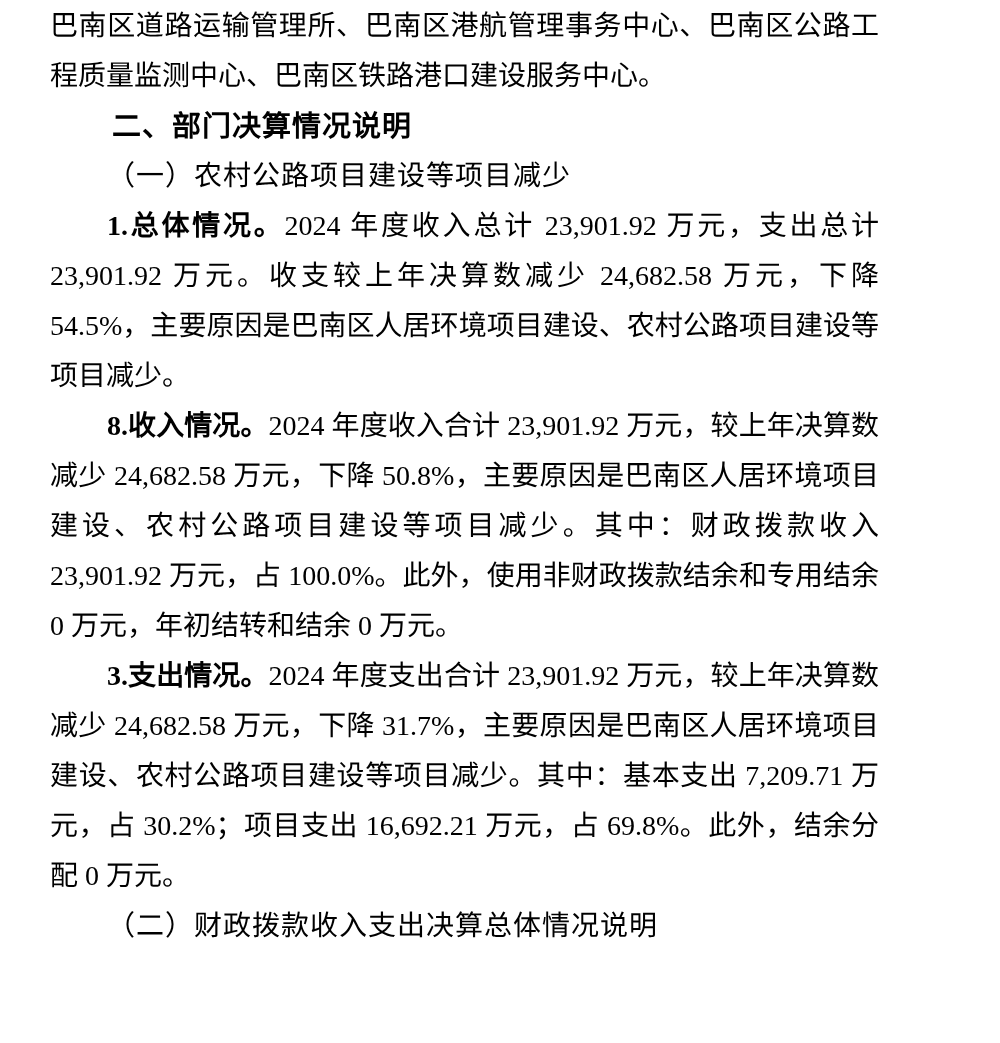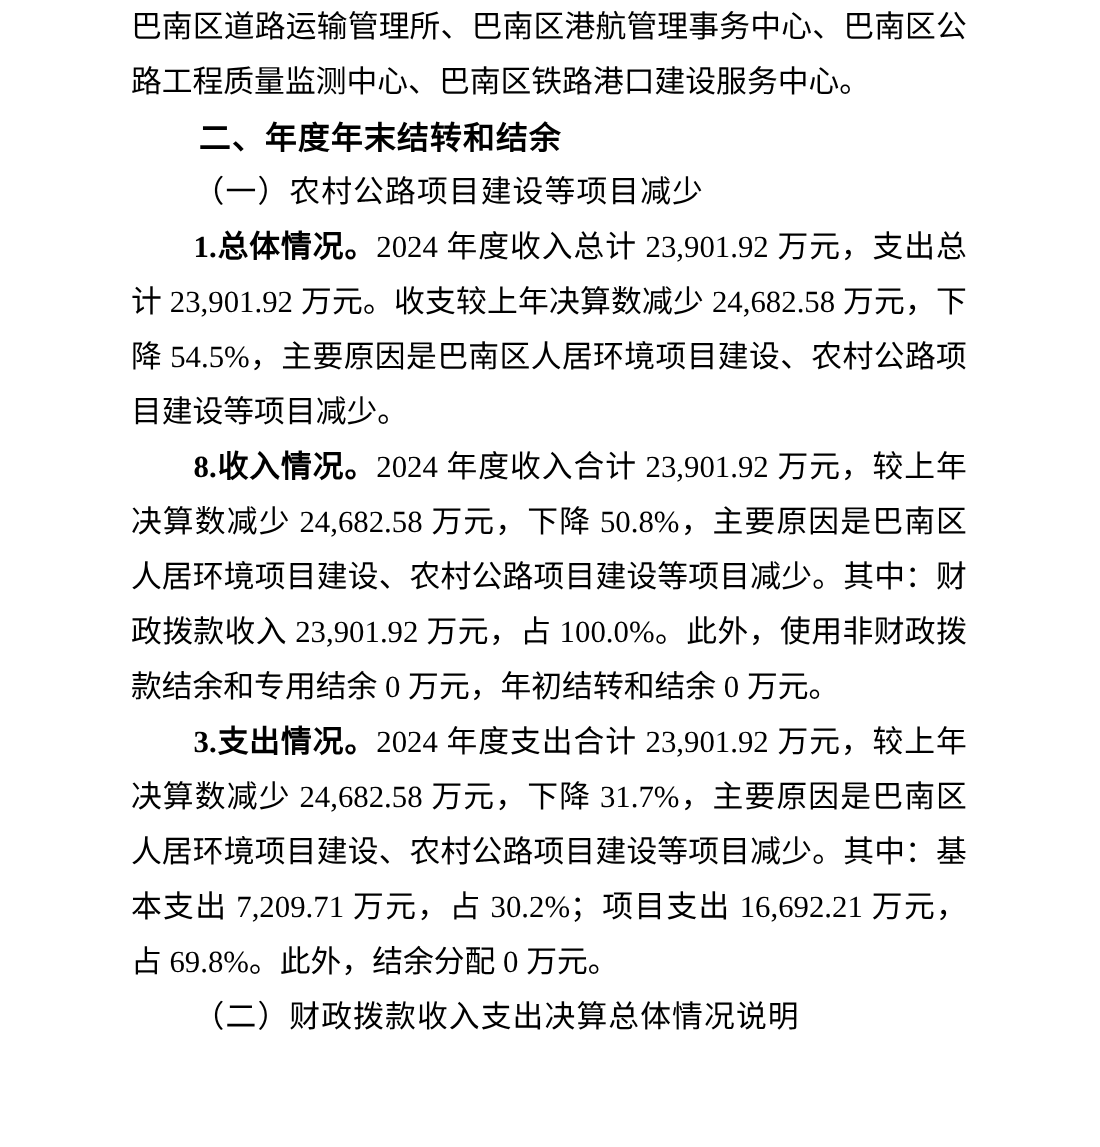--- a/index.html
+++ b/index.html
@@ -8,21 +8,21 @@
     background: #ffffff;
   }
   .page {
     position: relative;
     width: 1000px;
     height: 1043px;
     margin: 0 auto;
     background: #ffffff;
     color: #000000;
     box-sizing: border-box;
-    padding: 1px 121px 0 119px;
+    padding: 1px 121px 0 50px;
     overflow: hidden;
     font-family: "Liberation Serif", "DejaVu Serif", serif;
     font-size: 28px;
     line-height: 50px;
     text-align: justify;
   }
   .page p {
     margin: 0;
     padding: 0;
   }
@@ -51,21 +51,21 @@
     font-weight: bold;
   }
 </style>
 </head>
 <body>
 
 <div class="page">
 
   <p class="continuation">巴南区道路运输管理所、巴南区港航管理事务中心、巴南区公路工程质量监测中心、巴南区铁路港口建设服务中心。</p>
 
-  <p class="heading-hei">二、年度年末结转和结余</p>
+  <p class="heading-hei">二、部门决算情况说明</p>
 
   <p class="heading-kai">（一）农村公路项目建设等项目减少</p>
 
   <p class="indent">
     <strong class="para-label">1.总体情况。</strong><span>2024 年度收入总计 23,901.92 万元，支出总计 23,901.92 万元。收支较上年决算数减少 24,682.58 万元，下降 54.5%，主要原因是巴南区人居环境项目建设、农村公路项目建设等项目减少。</span>
   </p>
 
   <p class="indent">
     <strong class="para-label">8.收入情况。</strong><span>2024 年度收入合计 23,901.92 万元，较上年决算数减少 24,682.58 万元，下降 50.8%，主要原因是巴南区人居环境项目建设、农村公路项目建设等项目减少。其中：财政拨款收入 23,901.92 万元，占 100.0%。此外，使用非财政拨款结余和专用结余 0 万元，年初结转和结余 0 万元。</span>
   </p>

